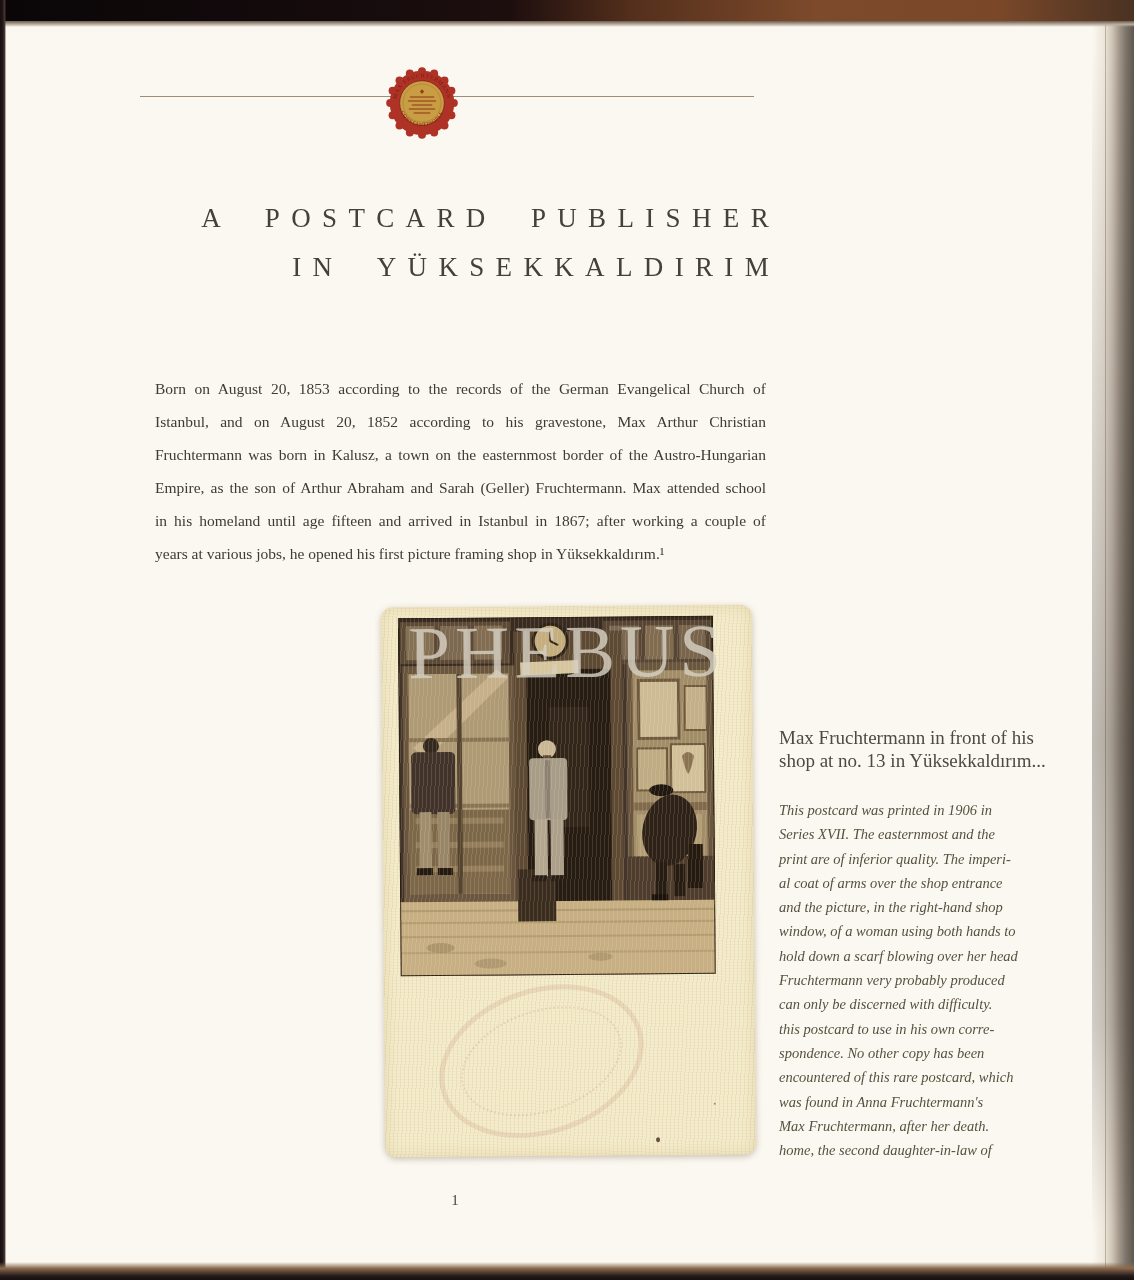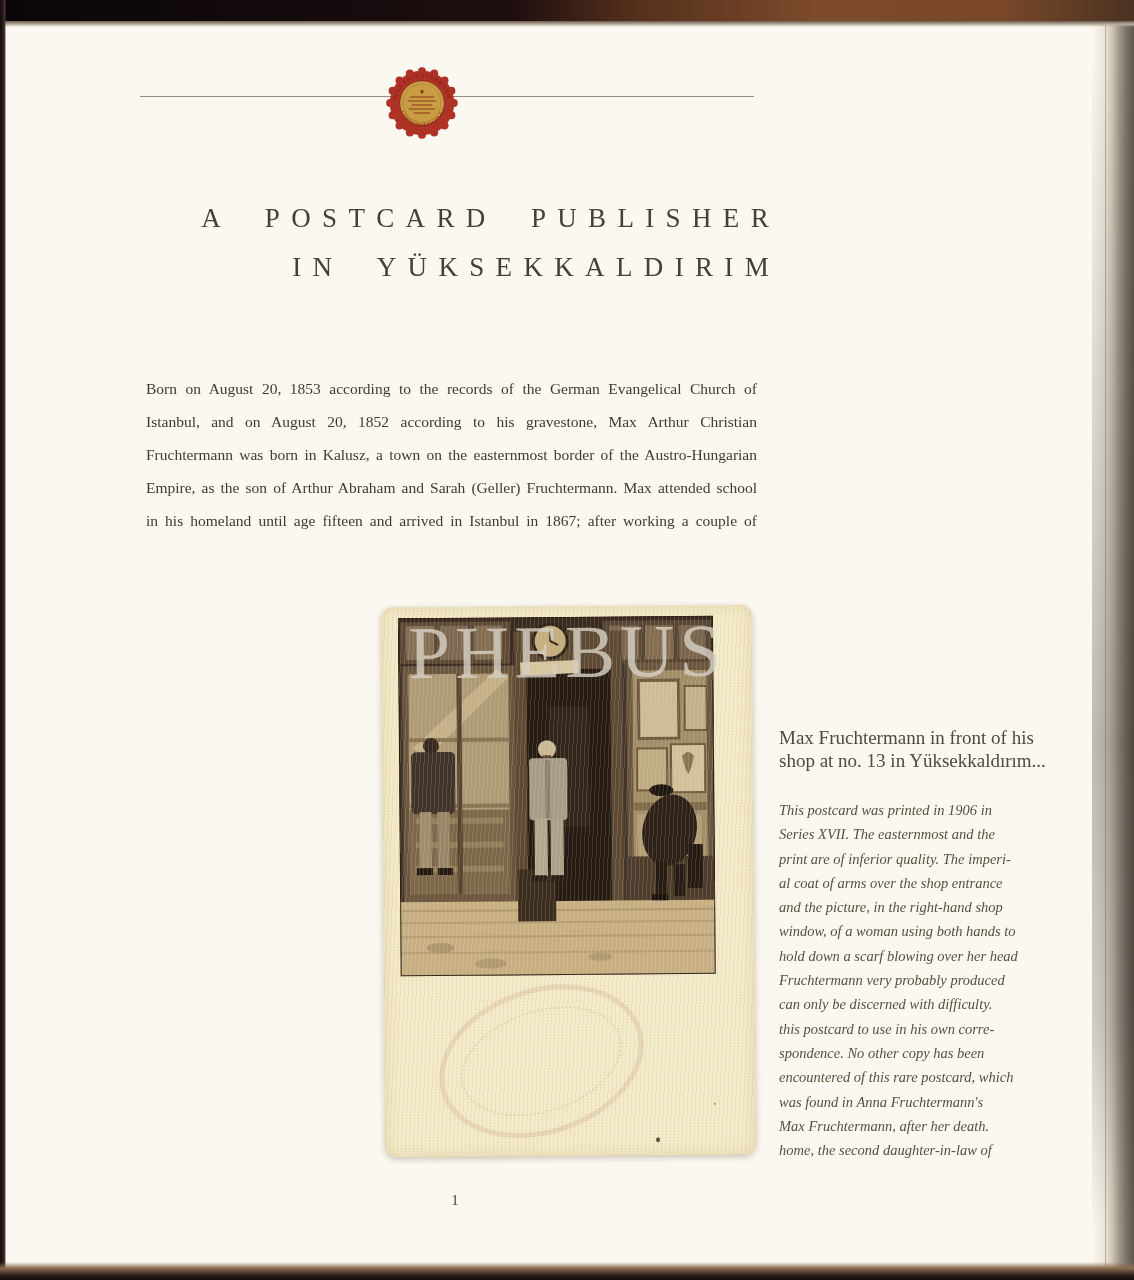--- a/index.html
+++ b/index.html
@@ -24,21 +24,21 @@
   .edge-right::after{content:"";position:absolute;left:0;top:0;right:0;bottom:0;
     background:linear-gradient(180deg,rgba(0,0,0,0) 4%,rgba(40,32,26,.28) 58%,rgba(20,16,12,.18) 80%,rgba(0,0,0,0) 96%);}
   
   .rule{position:absolute;left:140px;top:96px;width:614px;height:1px;background:#9b8c7b;z-index:1;}
   .seal{position:absolute;left:384px;top:65px;width:76px;height:76px;z-index:2;}
   
   .title{position:absolute;left:120px;top:194px;width:660px;margin:0;z-index:2;
     text-align:center;font-weight:normal;color:#45413a;}
   .title .tl{display:block;font-size:27px;line-height:49px;letter-spacing:.42em;word-spacing:.6em;white-space:nowrap;text-align:right;}
   
-  .body-par{position:absolute;left:146px;top:372px;width:611px;z-index:2;
+  .body-par{position:absolute;left:155px;top:372px;width:611px;z-index:2;
     font-size:15.5px;line-height:33px;color:#3f3b33;}
   .bline{text-align:justify;text-align-last:justify;}
   .bline.last{text-align-last:left;}
   
   .postcard{position:absolute;left:383px;top:606px;width:371px;height:550px;z-index:3;
     transform:rotate(-0.45deg);border-radius:12px;
     background:
       repeating-linear-gradient(93deg, rgba(216,196,140,.28) 0 1px, rgba(0,0,0,0) 1px 4px),
       repeating-linear-gradient(2deg, rgba(233,219,172,.30) 0 1px, rgba(0,0,0,0) 1px 3px),
       #f4ecce;
@@ -126,20 +126,21 @@
     <span class="tl">A POSTCARD PUBLISHER</span>
     <span class="tl">IN YÜKSEKKALDIRIM</span>
   </h1>
 
   <div class="body-par">
     <div class="bline">Born on August 20, 1853 according to the records of the German Evangelical Church of</div>
     <div class="bline">Istanbul, and on August 20, 1852 according to his gravestone, Max Arthur Christian</div>
     <div class="bline">Fruchtermann was born in Kalusz, a town on the easternmost border of the Austro-Hungarian</div>
     <div class="bline">Empire, as the son of Arthur Abraham and Sarah (Geller) Fruchtermann. Max attended school</div>
     <div class="bline">in his homeland until age fifteen and arrived in Istanbul in 1867; after working a couple of</div>
+    <div class="bline last">years at various jobs, he opened his first picture framing shop in Yüksekkaldırım.¹</div>
   </div>
 
   <div class="postcard">
     <div class="photo">
       <svg viewBox="0 0 315 358" preserveAspectRatio="none" aria-hidden="true">
         <rect x="0" y="0" width="315" height="358" fill="#44352a"></rect>
         <rect x="0" y="0" width="315" height="48" fill="#392b20"></rect>
 
         <g>
           <rect x="2" y="4" width="110" height="42" fill="#5c4936"></rect>

